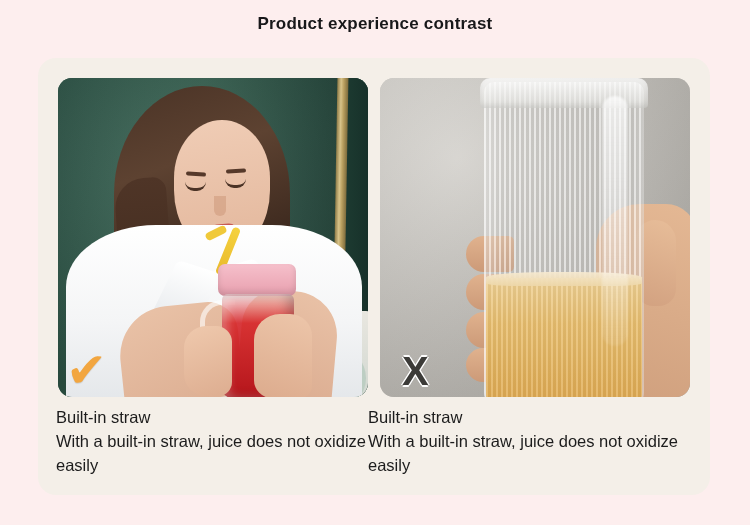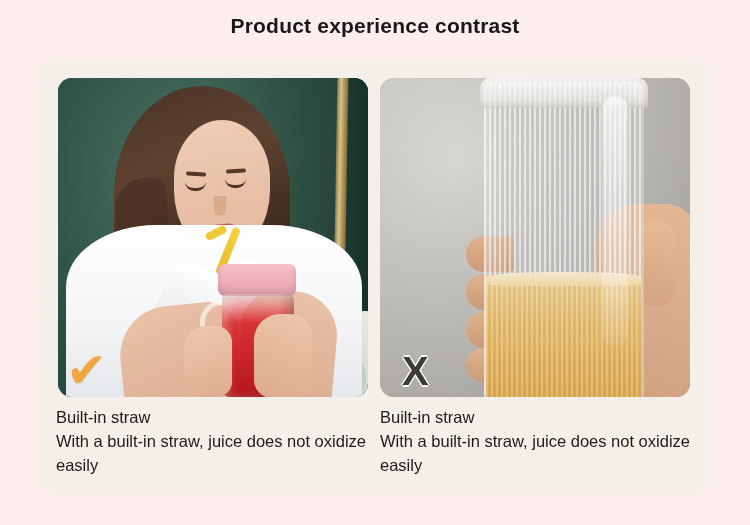--- a/index.html
+++ b/index.html
@@ -15,21 +15,21 @@
     position: relative;
   }
 
   
   .page-title {
     position: absolute;
     left: 0;
     top: 14px;
     width: 750px;
     text-align: center;
-    font-size: 21px;
+    font-size: 17px;
     font-weight: bold;
     color: #18181a;
     letter-spacing: .2px;
     font-family: "Liberation Sans", sans-serif;
   }
 
   
   .card {
     position: absolute;
     left: 38px;
@@ -352,22 +352,20 @@
       0 1.6px 0 rgba(255,255,255,.95);
   }
 
   
   .captions {
     position: absolute;
     left: 18px;
     top: 347px;
     width: 636px;
     display: flex;
-    gap: 12px;
-    justify-content: flex-end;
   }
   .caption {
     width: 312px;
     font-size: 16.5px;
     line-height: 24px;
     color: #1c1c1c;
     font-family: "Liberation Sans", sans-serif;
   }
   .caption .c-desc { display: block; }
 </style>

